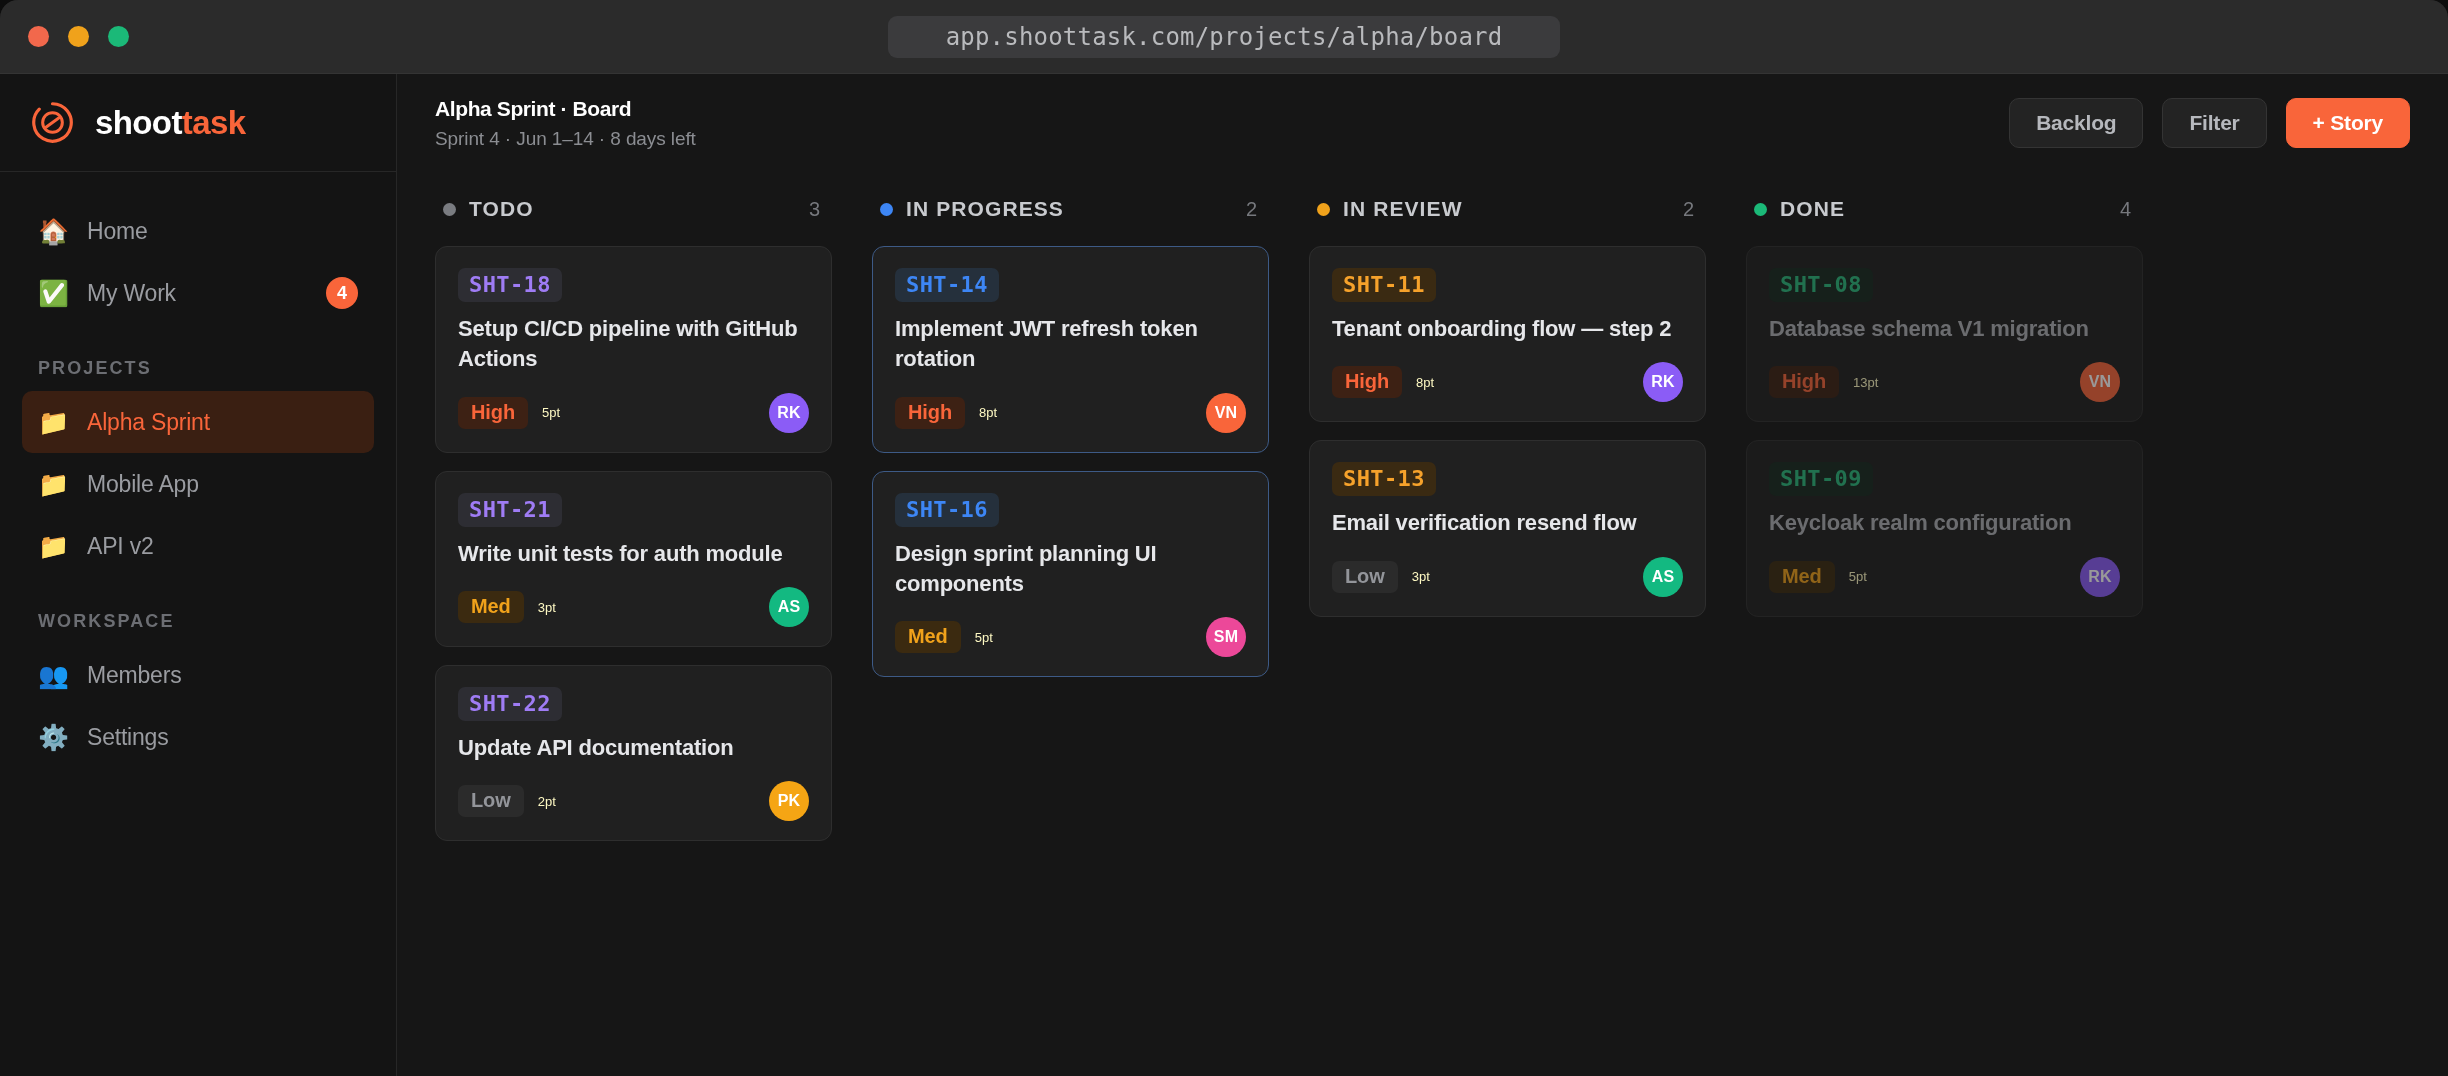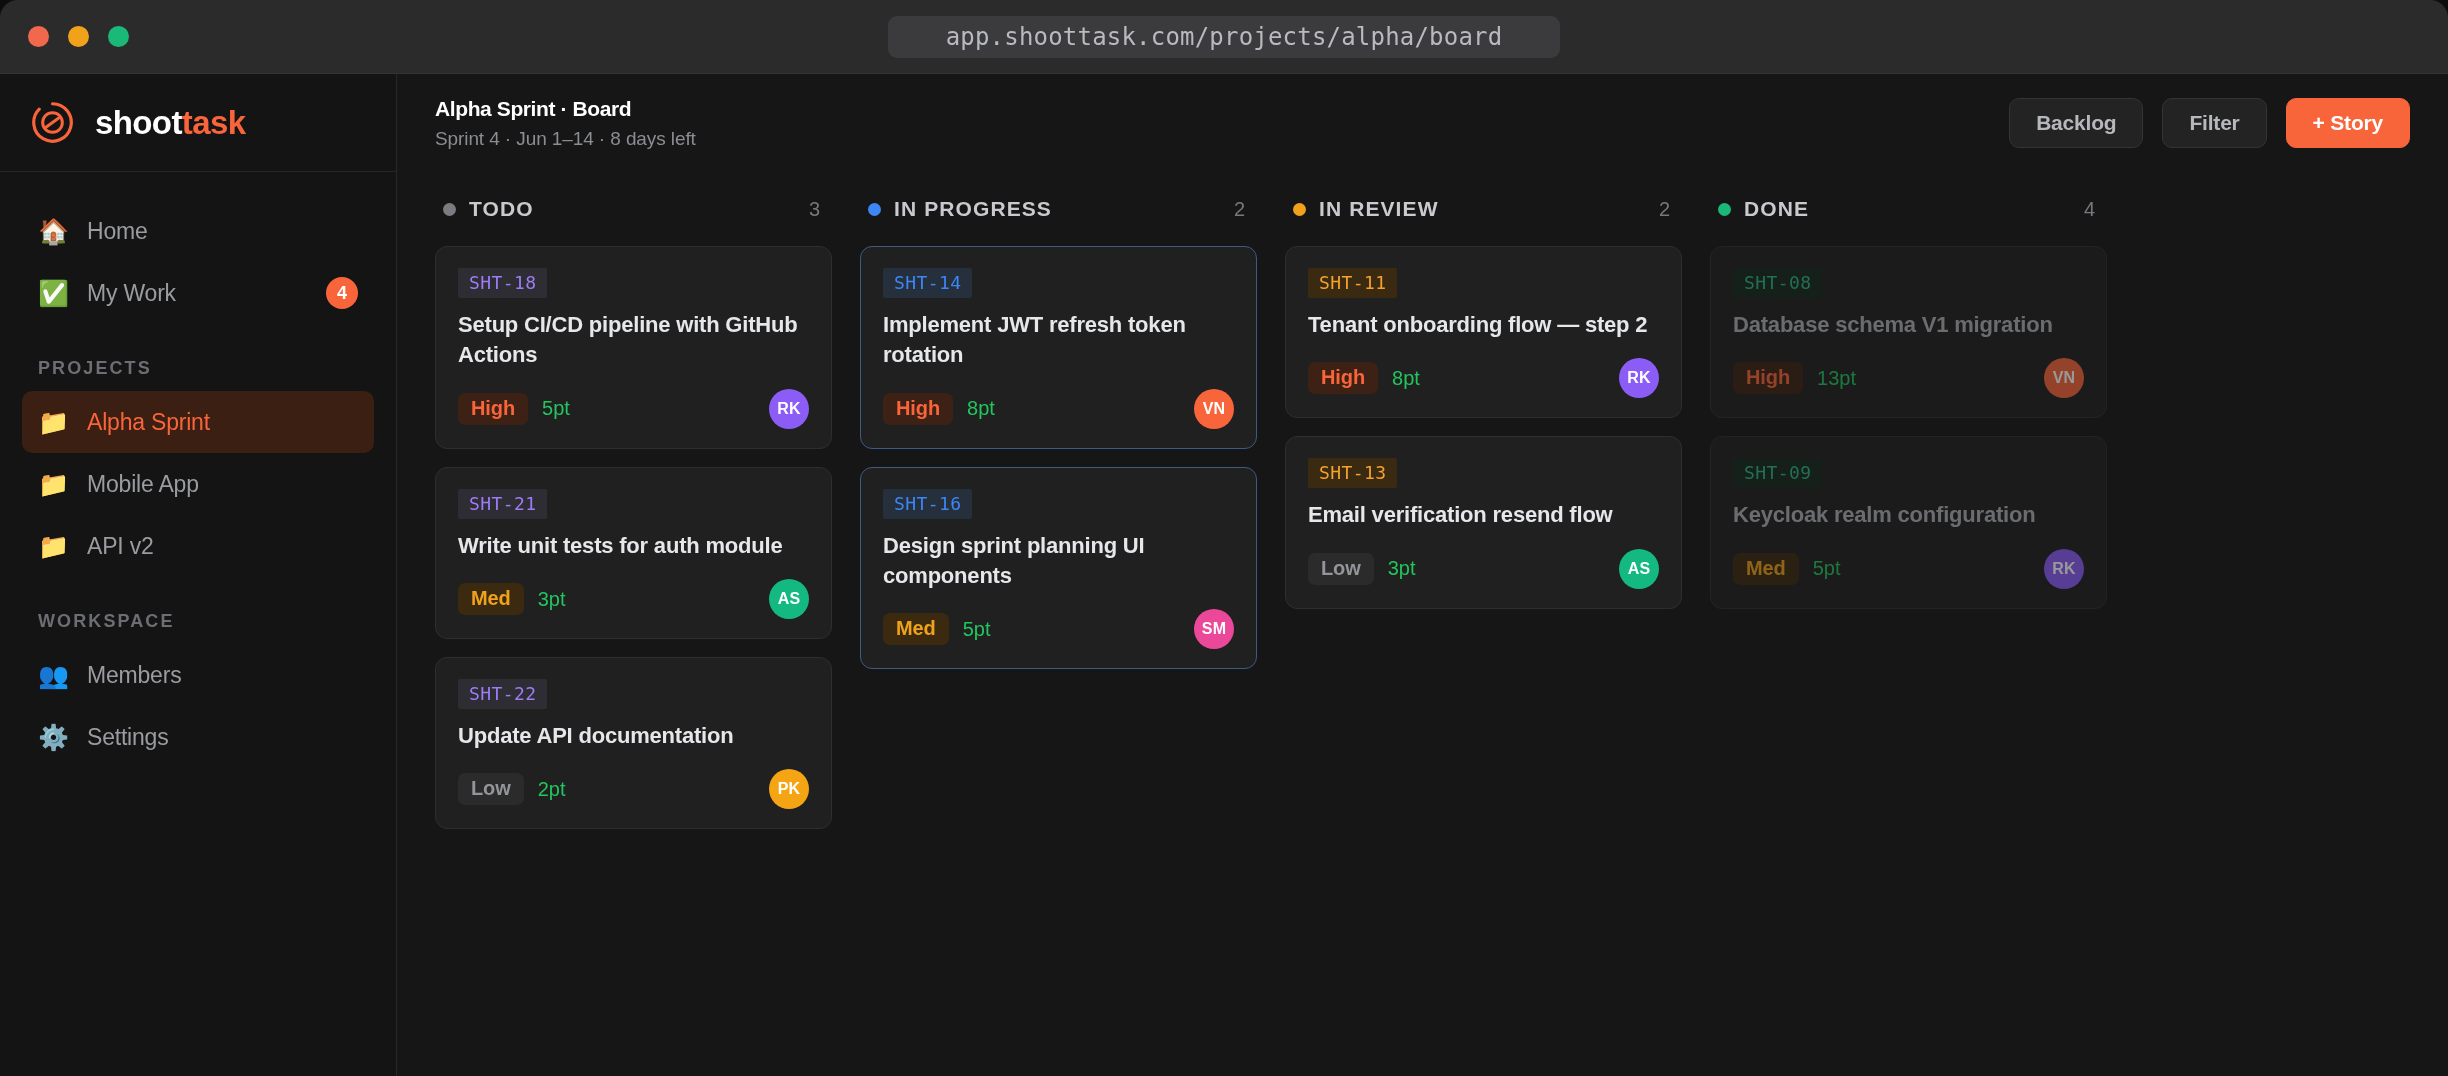--- a/index.html
+++ b/index.html
@@ -199,21 +199,21 @@
   .btn.primary {
     background: #f9653a;
     color: #ffffff;
     border: 1px solid #f9653a;
   }
 
   
   .board {
     flex: 1;
     display: flex;
-    gap: 4px;
+    gap: 16px;
     padding: 14px 38px 0 38px;
     overflow: hidden;
   }
 
   .column {
     width: 397px;
     flex: 0 0 397px;
     margin-right: 24px;
     display: flex;
     flex-direction: column;
@@ -247,24 +247,24 @@
     border: 1px solid #2e2e2e;
     border-radius: 12px;
     padding: 21px 22px 19px 22px;
   }
   .card.accent-blue { border-color: #3d5a86; }
   .card.muted { opacity: 0.56; }
 
   .tid {
     display: inline-block;
     font-family: "DejaVu Sans Mono", monospace;
-    font-size: 18px;
-    font-weight: 400;
+    font-size: 22px;
+    font-weight: 700;
     padding: 4px 11px 5px 11px;
-    border-radius: 2px;
+    border-radius: 7px;
     letter-spacing: 0.4px;
   }
   .tid.todo     { background: #2d2d33; color: #9f7cf5; }
   .tid.progress { background: #25303c; color: #3d86f5; }
   .tid.review   { background: #3a2a12; color: #f6a22b; }
   .tid.done     { background: #16281f; color: #2bb87c; }
 
   .card-title {
     font-size: 22px;
     font-weight: 700;
@@ -285,21 +285,21 @@
     font-size: 20px;
     font-weight: 700;
     padding: 4px 13px 5px 13px;
     border-radius: 7px;
     letter-spacing: -0.1px;
   }
   .prio.high { background: #3d2114; color: #f9653a; }
   .prio.med  { background: #3b2a10; color: #f0a21b; }
   .prio.low  { background: #2b2b2b; color: #93959a; }
 
-  .pts { font-size: 20px; color: #22c55e; }
+  .pts { font-size: 13px; color: #fef9c3; }
 
   .avatar {
     margin-left: auto;
     width: 40px;
     height: 40px;
     border-radius: 50%;
     display: flex;
     align-items: center;
     justify-content: center;
     font-size: 16px;

